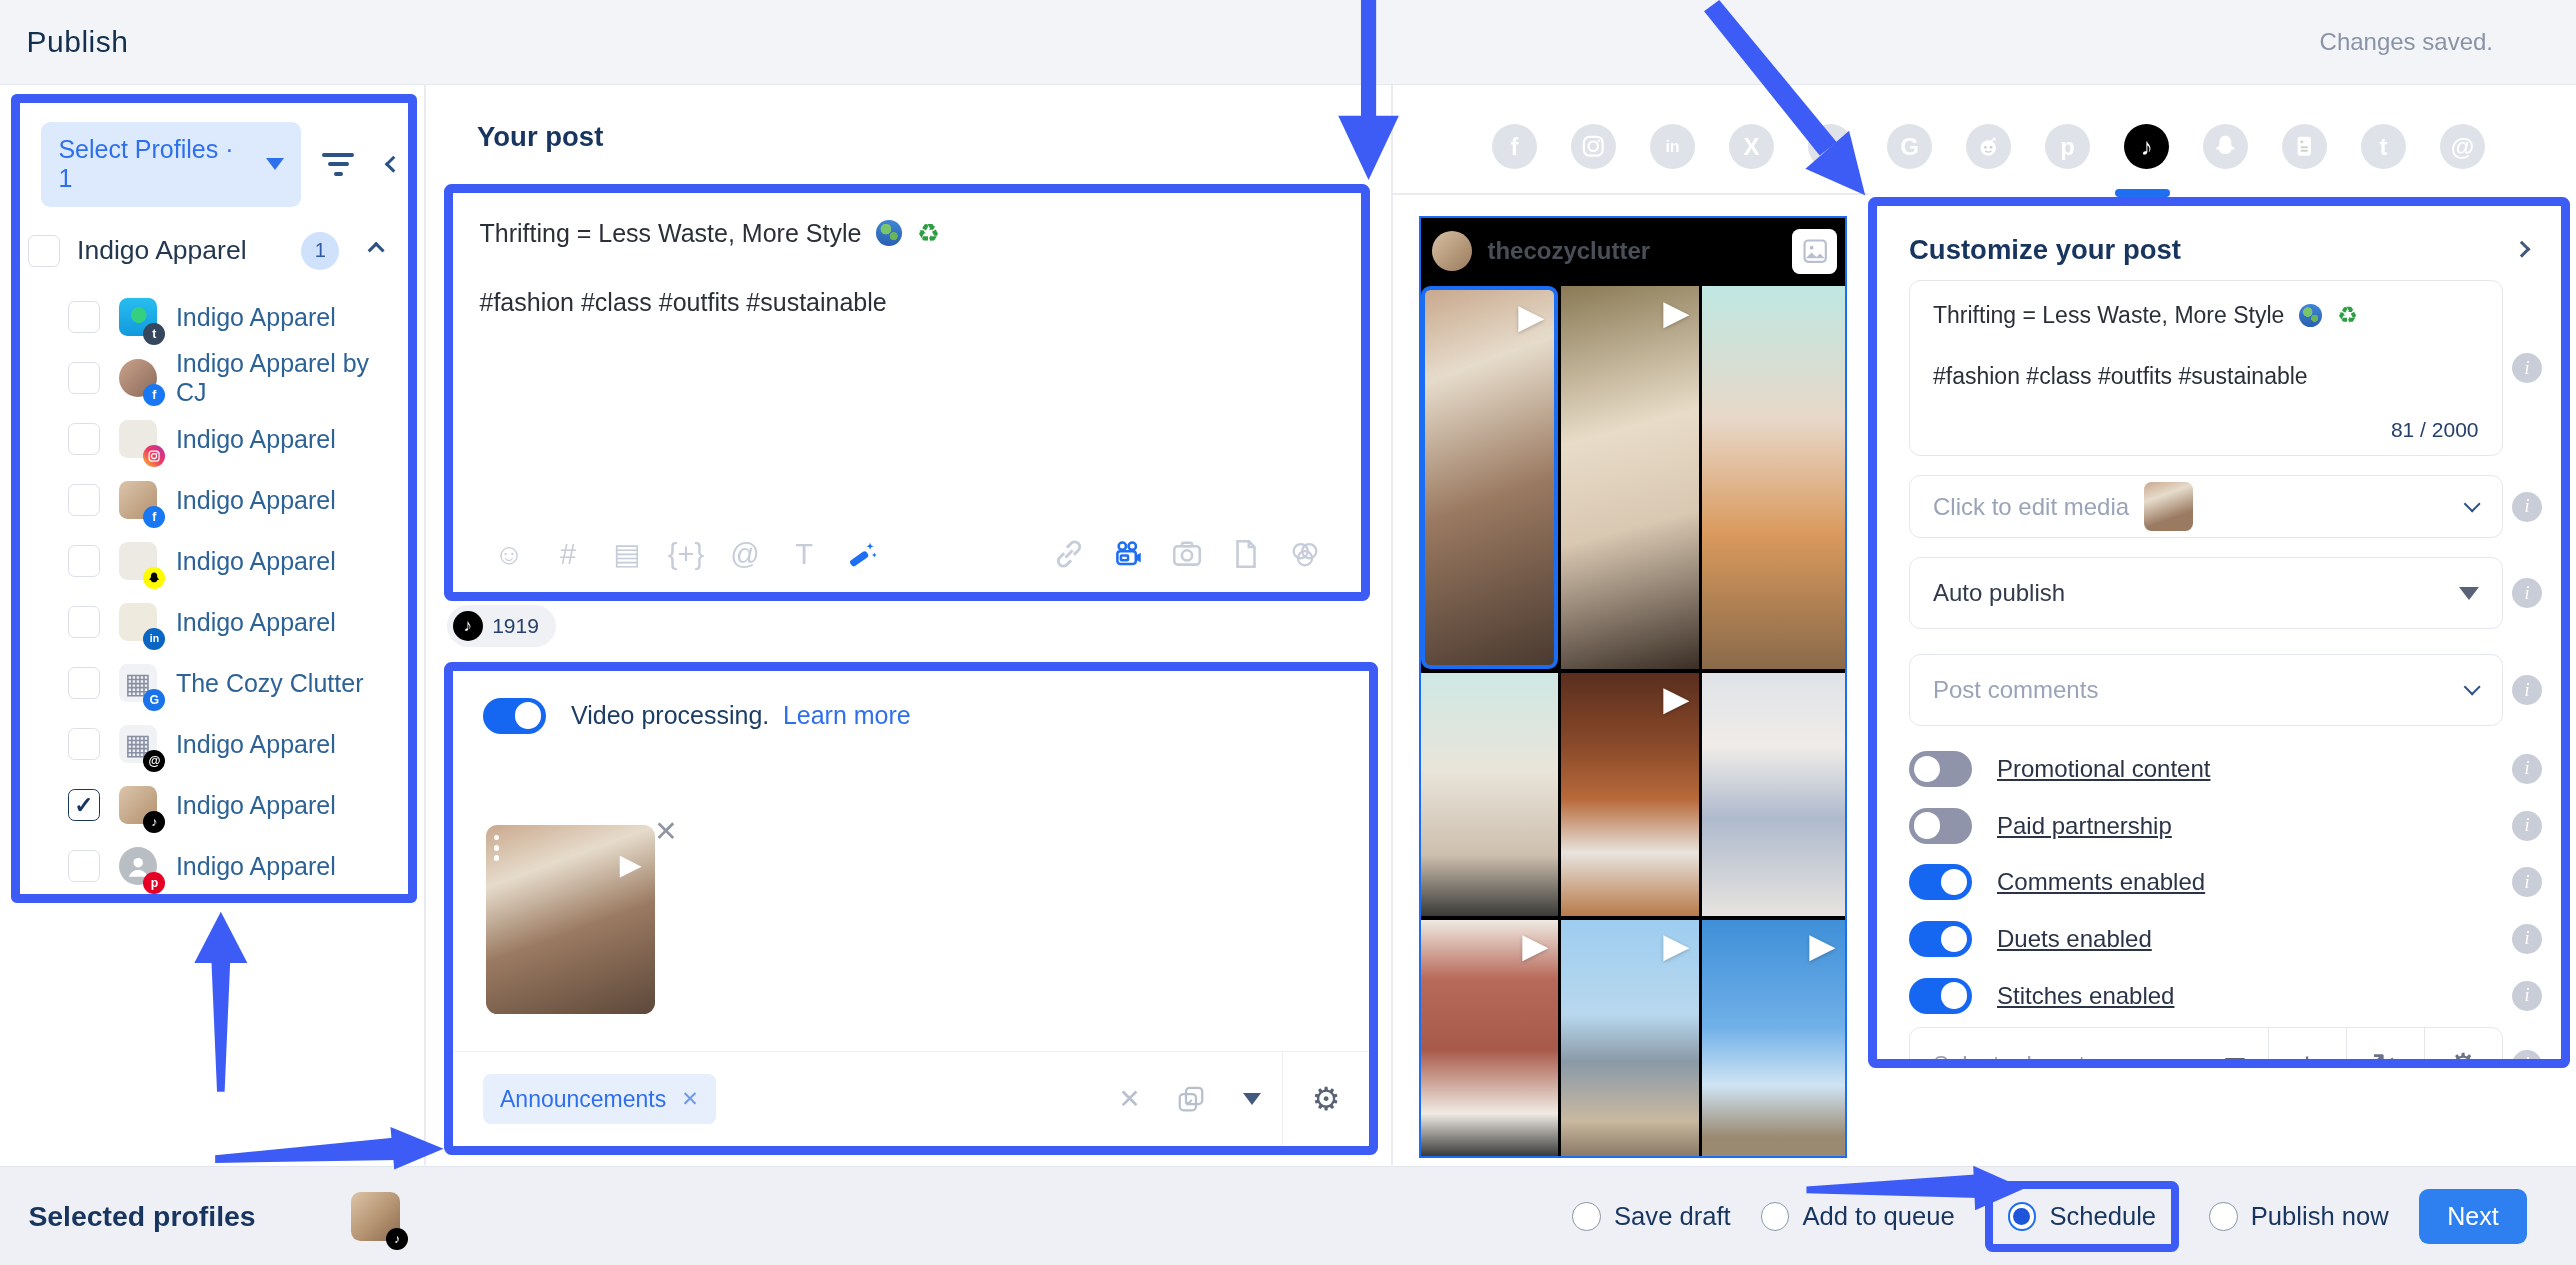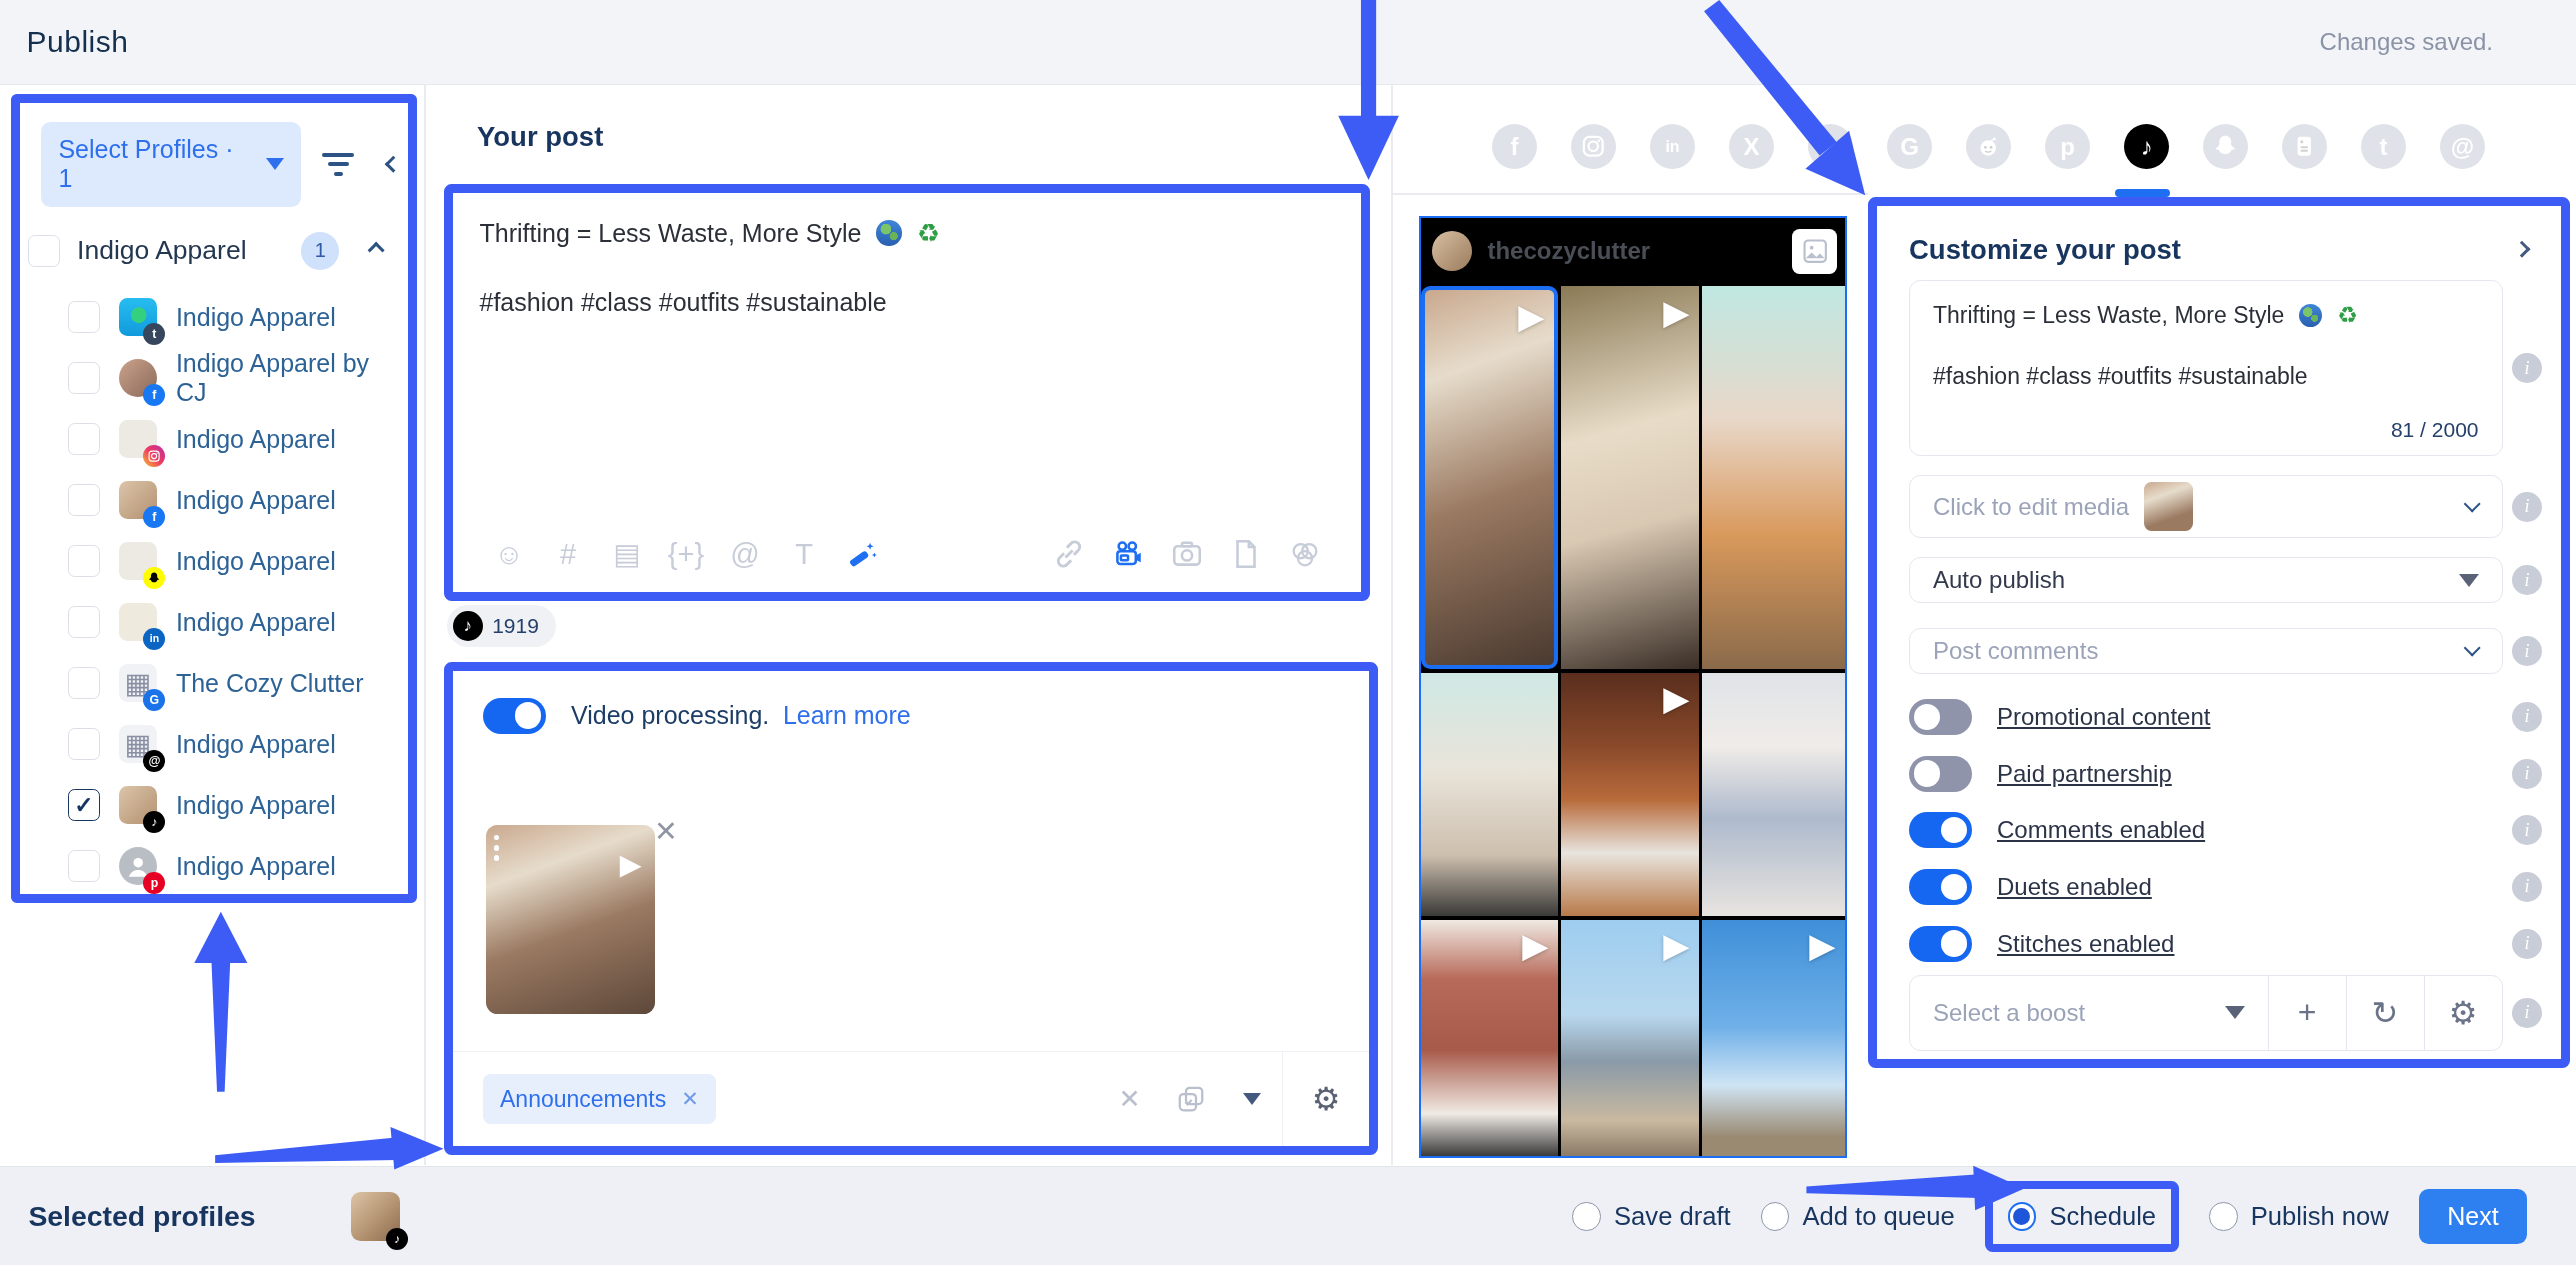--- a/index.html
+++ b/index.html
@@ -169,21 +169,21 @@
   .pn-chev .chev { border-color:#44597e; }
   .row-wrap { display:flex; align-items:center; }
   .info-col { width:49px; display:flex; align-items:center; justify-content:center; flex:0 0 auto; }
   .info-ic { width:30px; height:30px; border-radius:50%; background:#c9cdd8; color:#fff;
     display:flex; align-items:center; justify-content:center; font-size:18px; font-style:italic; font-family:"Liberation Serif",serif; }
   .pn-capbox { flex:1; height:176px; border:1.9px solid #e4e7ef; border-radius:11.4px; padding:21px 23px; position:relative; }
   .pn-capbox .cap-line { font-size:23px; }
   .pn-capbox .cap-line + .cap-line { margin-top:34px; }
   .pn-counter { position:absolute; right:23px; bottom:13.3px; font-size:21px; color:#25406b; }
   .pn-row { flex:1; border:1.9px solid #e4e7ef; border-radius:11.4px; display:flex; align-items:center; padding:0 23px; }
-  .h66{height:63px}.h70{height:46px}
+  .h66{height:63px}.h70{height:72px}
   .mb20{margin-bottom:19px}.mb26{margin-bottom:25px}.mb18{margin-bottom:17px}
   .pn-row .ph { color:#9aa3b8; font-size:24px; }
   .pn-row .val { color:#333a4d; font-size:24px; }
   .pn-row .end { margin-left:auto; display:flex; align-items:center; gap:13.3px; }
   .media-thumb { width:49px; height:49px; border-radius:7.6px; margin-left:15px;
     background:linear-gradient(160deg,#caa88e 0%,#e6dccb 30%,#9b7a62 70%); }
   .sel-caret { width:0; height:0; border-left:10.4px solid transparent; border-right:10.4px solid transparent; border-top:13.3px solid #5a6277; }
   .chev-blue { width:12.3px; height:12.3px; border-right:2.8px solid #2c5384; border-bottom:2.8px solid #2c5384; transform:rotate(45deg); margin-top:-5.7px; }
   .tg-row { display:flex; align-items:center; height:51px; margin-bottom:5.7px; }
   .tg-row .lbl { font-size:24px; color:#2b3347; margin-left:25px;text-decoration:underline; }

